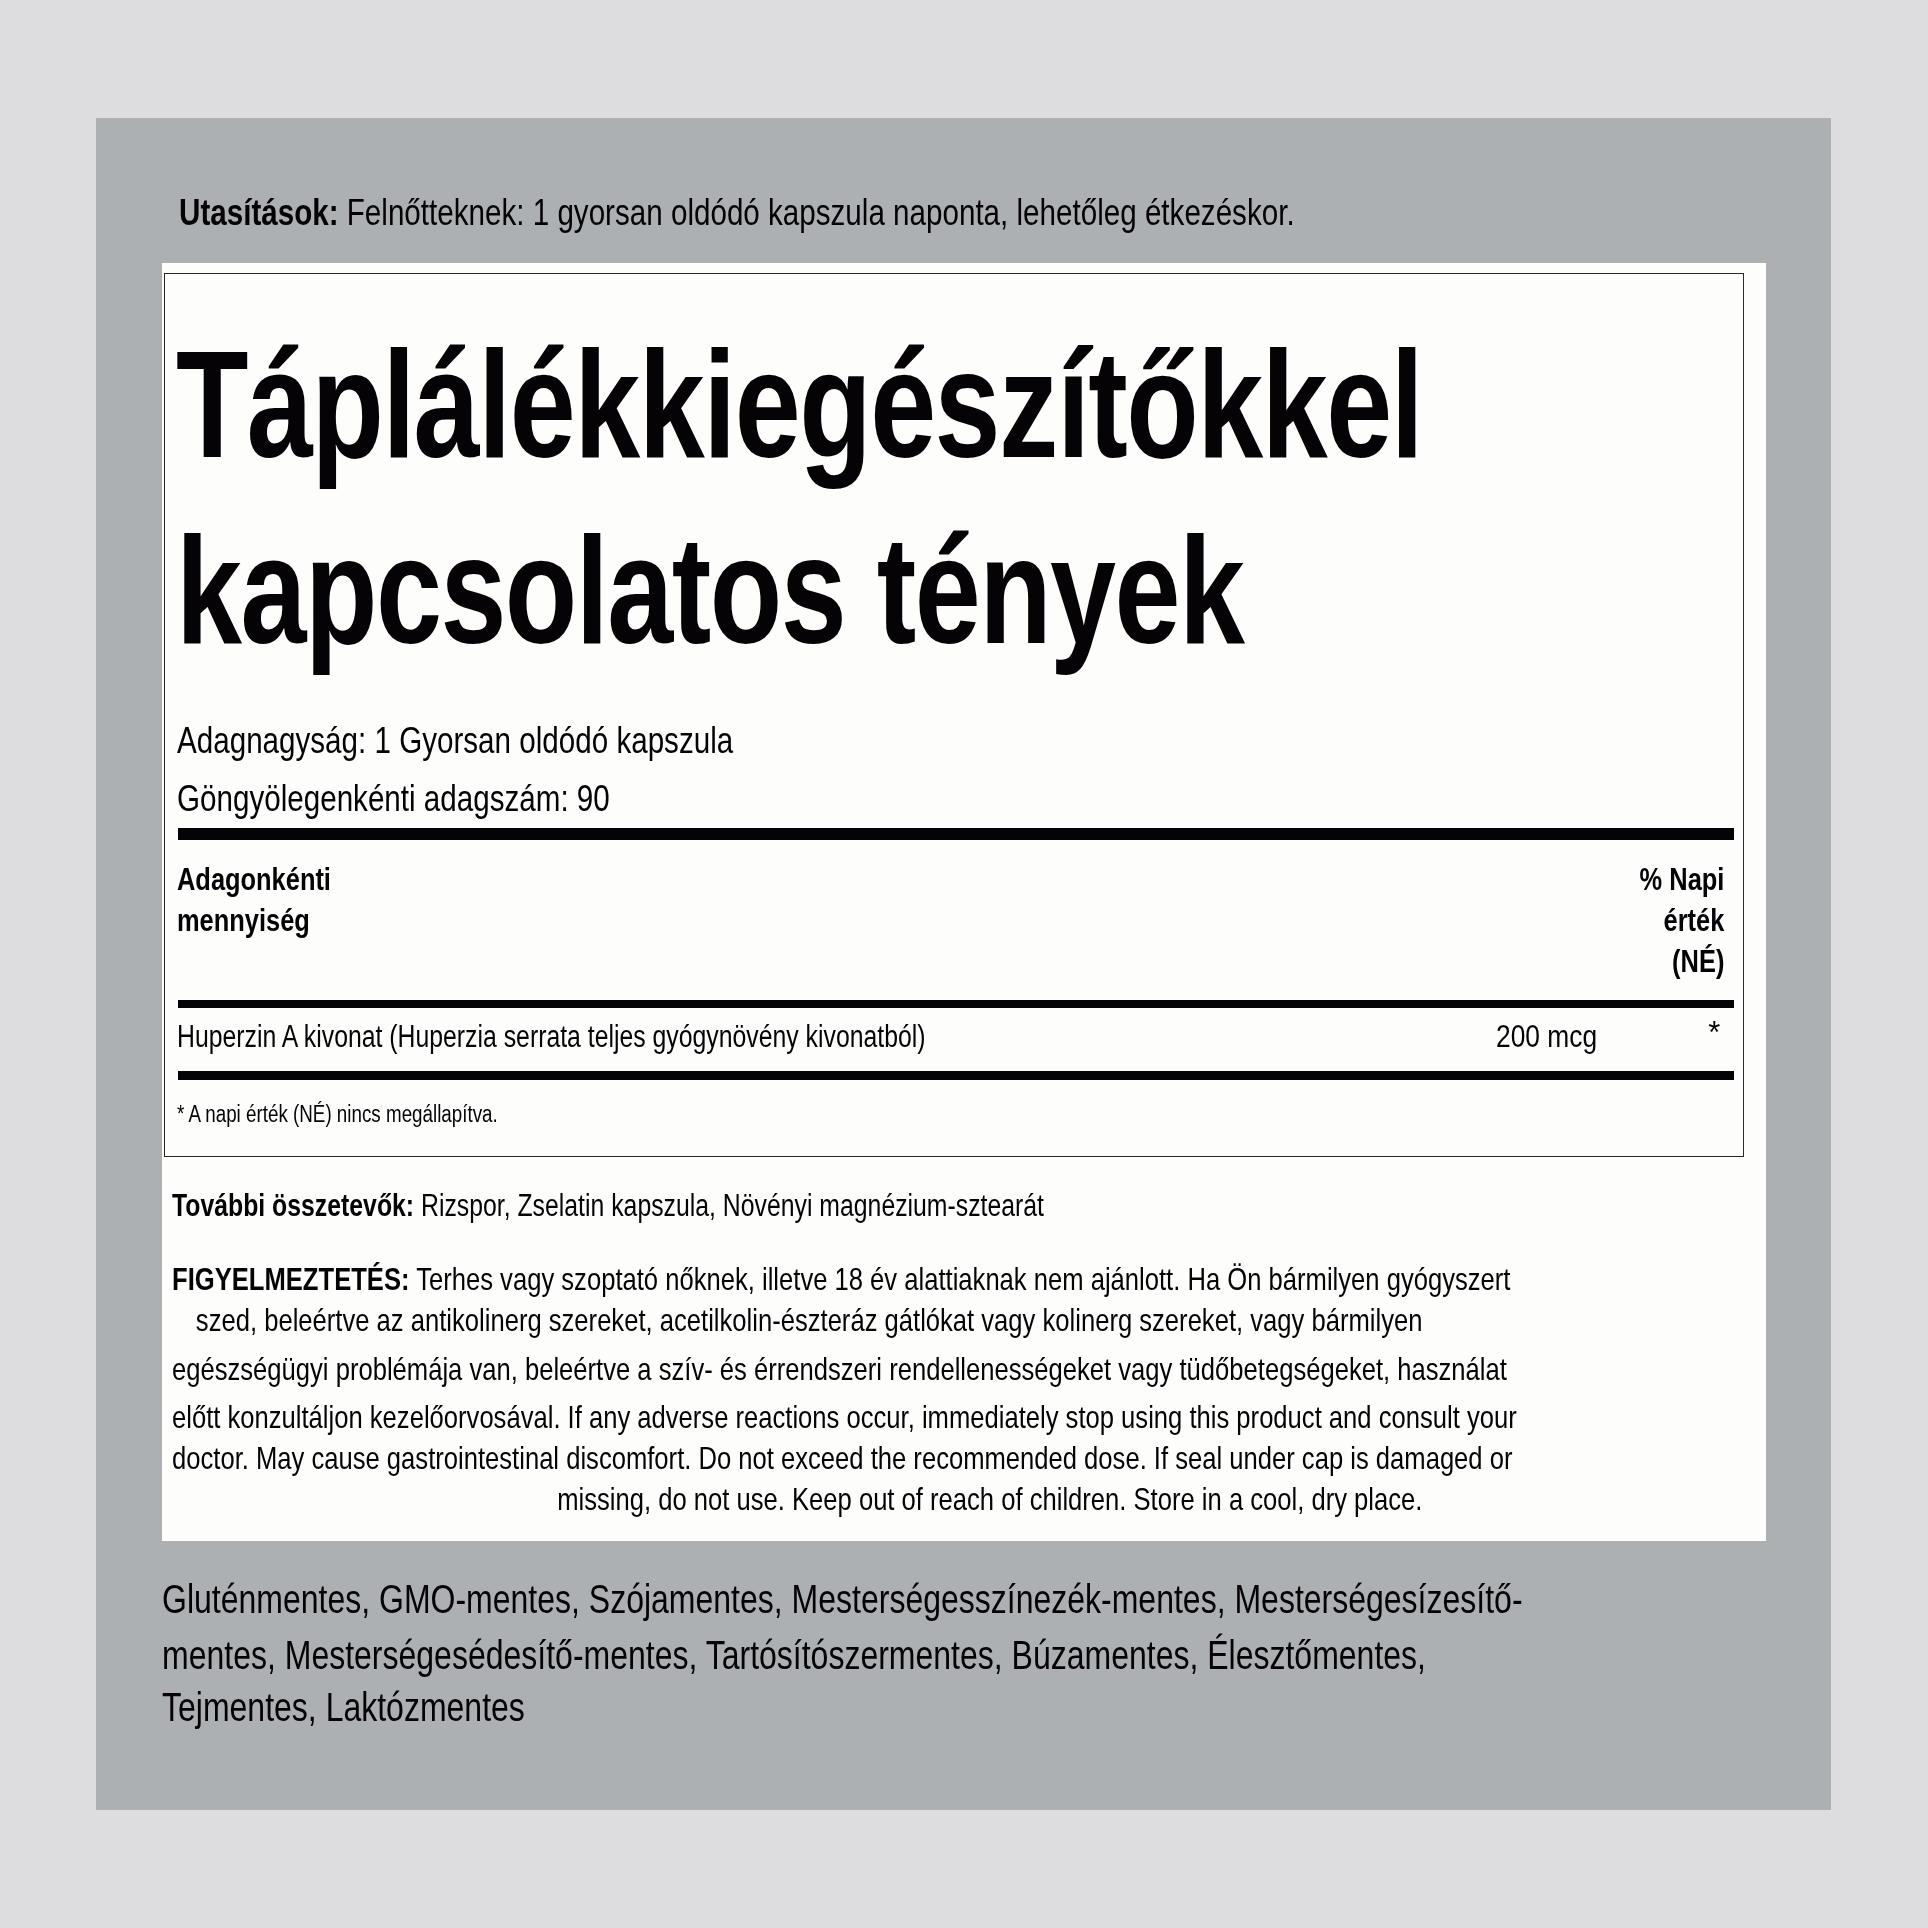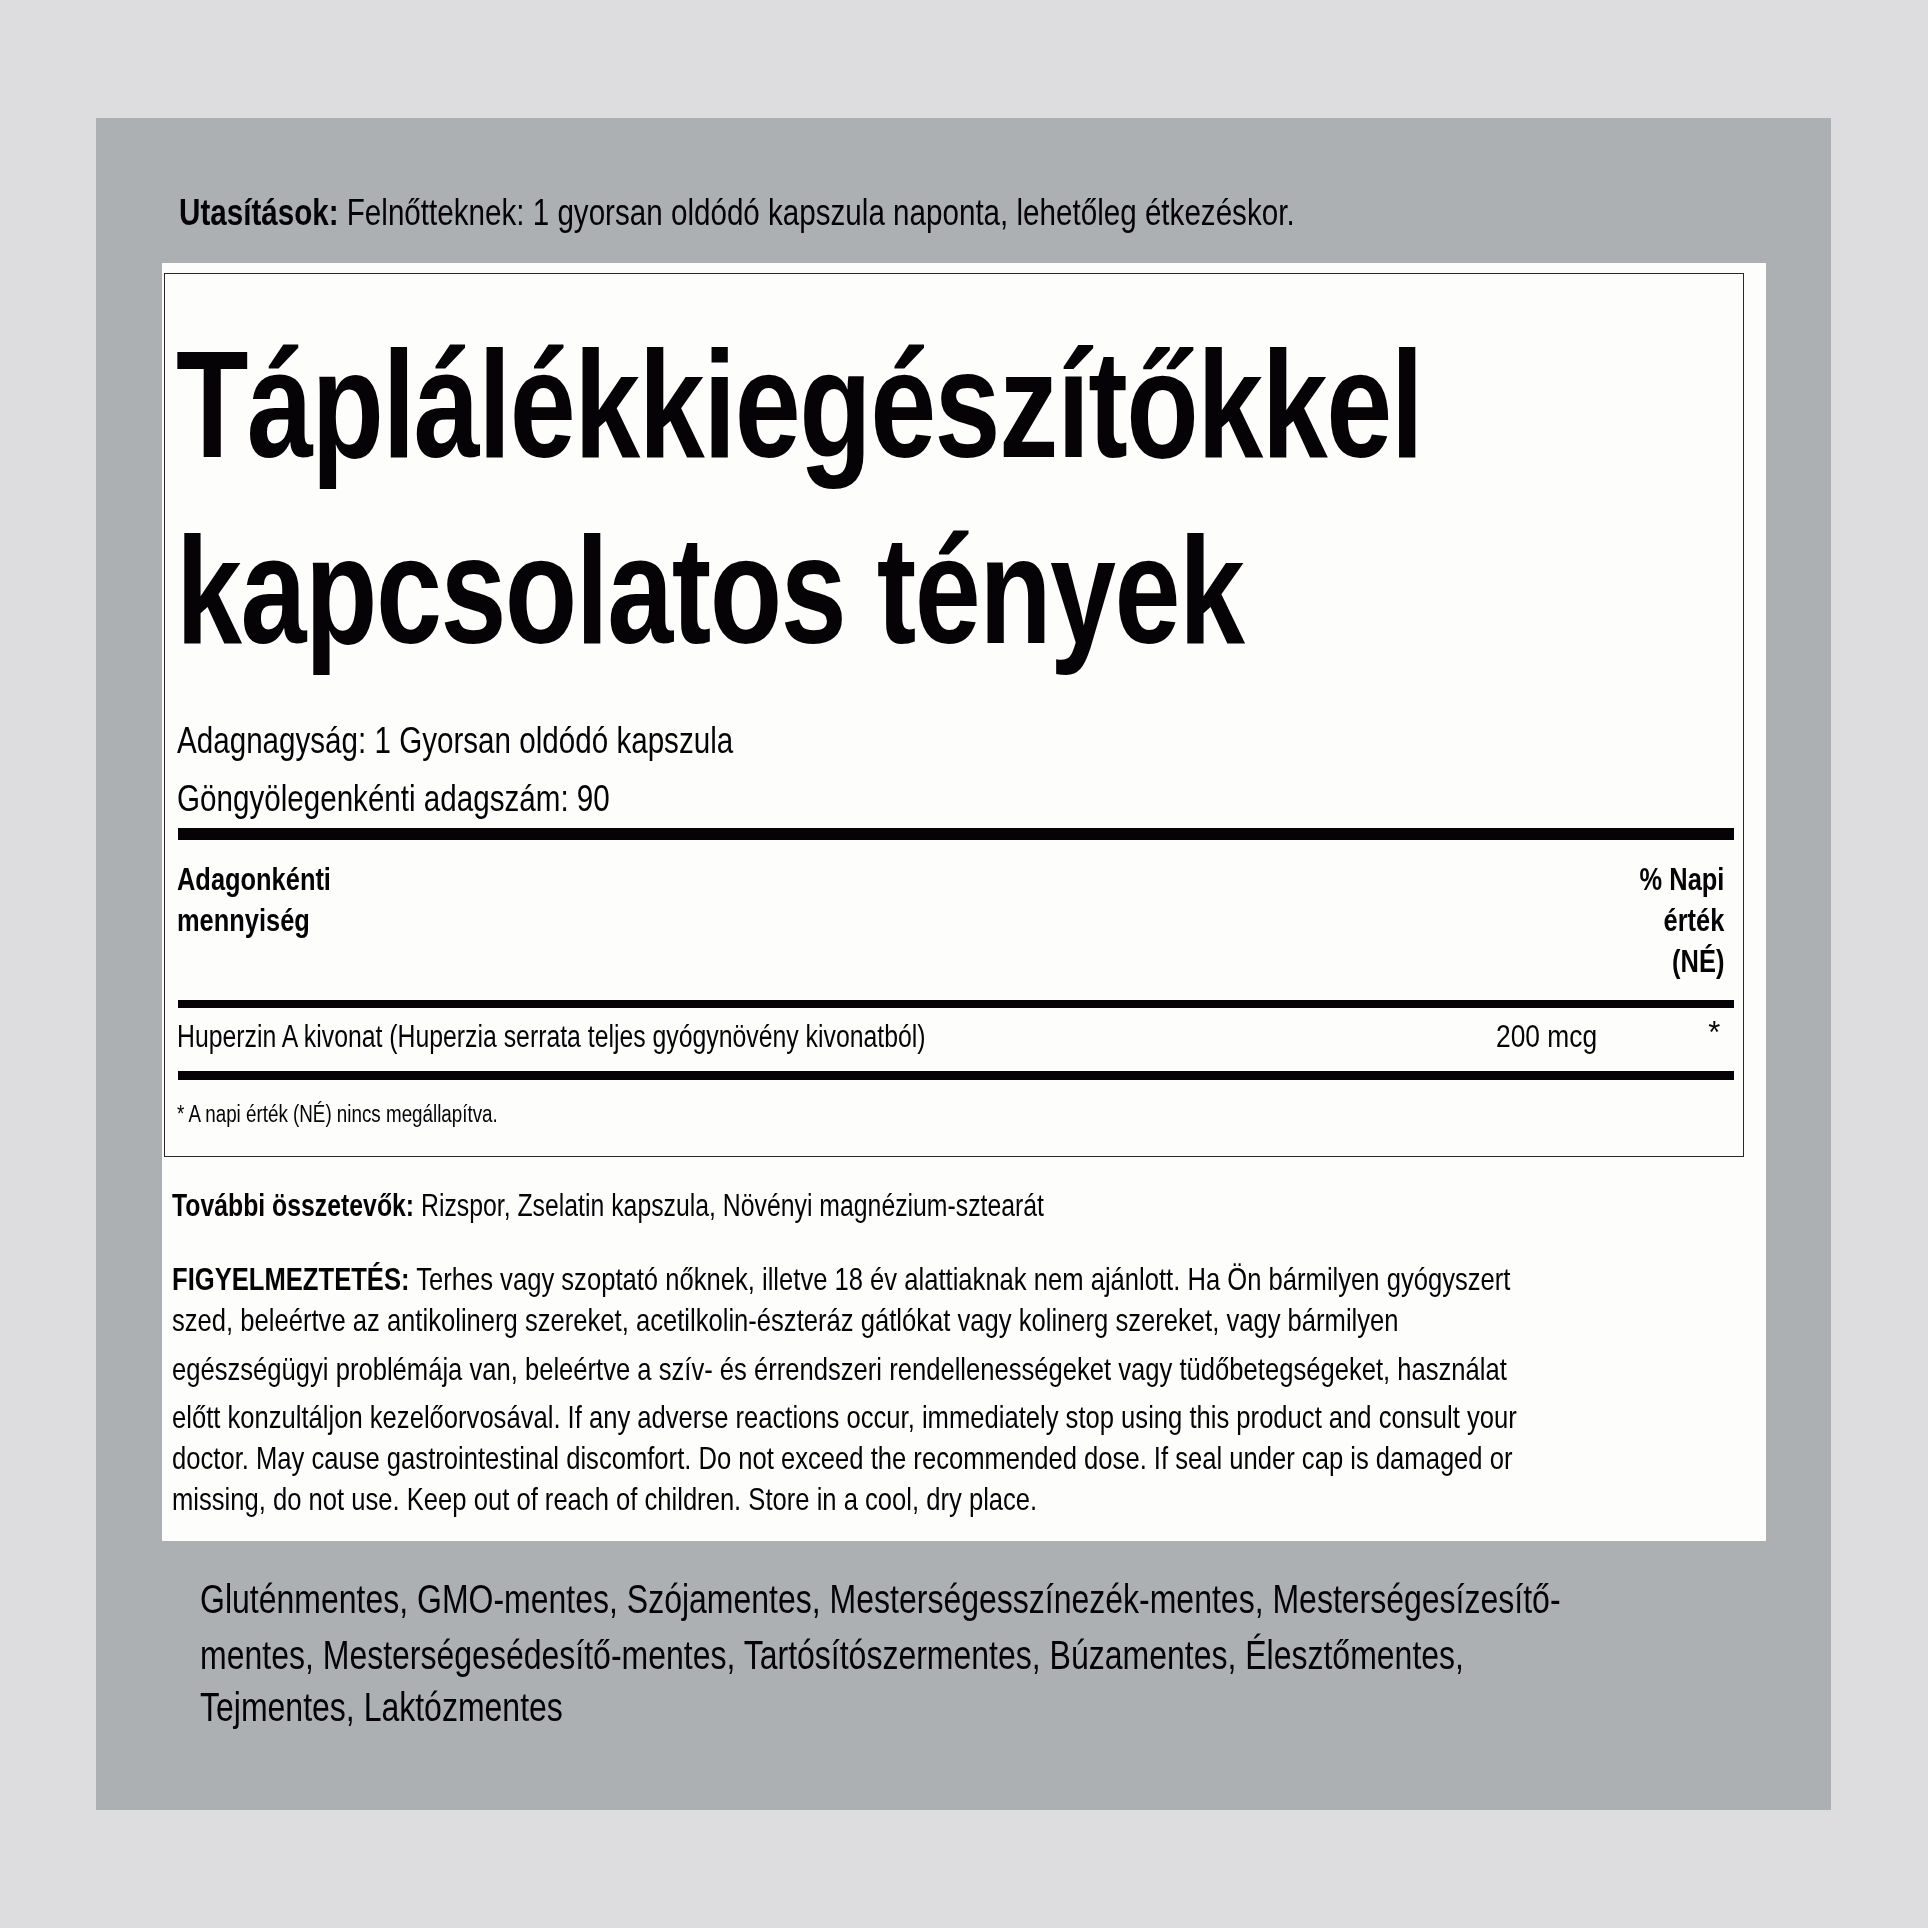--- a/index.html
+++ b/index.html
@@ -147,36 +147,36 @@
       line-height: 40px;
       transform: scaleX(0.80);
       transform-origin: left top;
       white-space: nowrap;
     }
     .warning {
       position: absolute;
       left: 172px;
       top: 1259px;
       width: 1563px;
+      text-align: right;
     }
     .warning .wline {
       display: block;
       font-size: 32px;
       height: 41px;
       line-height: 41px;
       transform: scaleX(0.80);
       transform-origin: left top;
       white-space: nowrap;
     }
     .warning .wline.gap { margin-top: 7.5px; }
     .free-from {
       position: absolute;
       left: 162px;
       top: 1571px;
-      margin-left: 38px;
     }
     .free-from .fline {
       display: block;
       font-size: 40px;
       line-height: 56px;
       height: 56px;
       transform: scaleX(0.80);
       transform-origin: left top;
       white-space: nowrap;
     }

